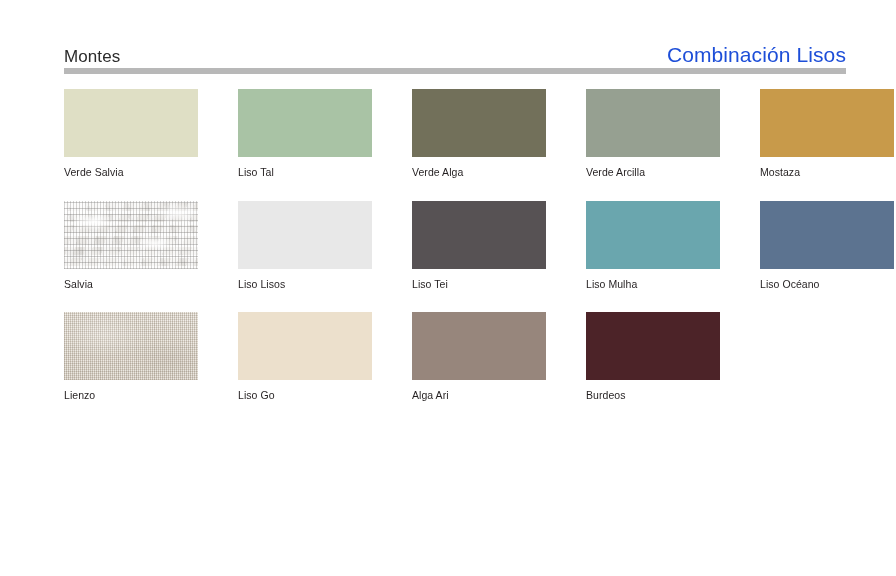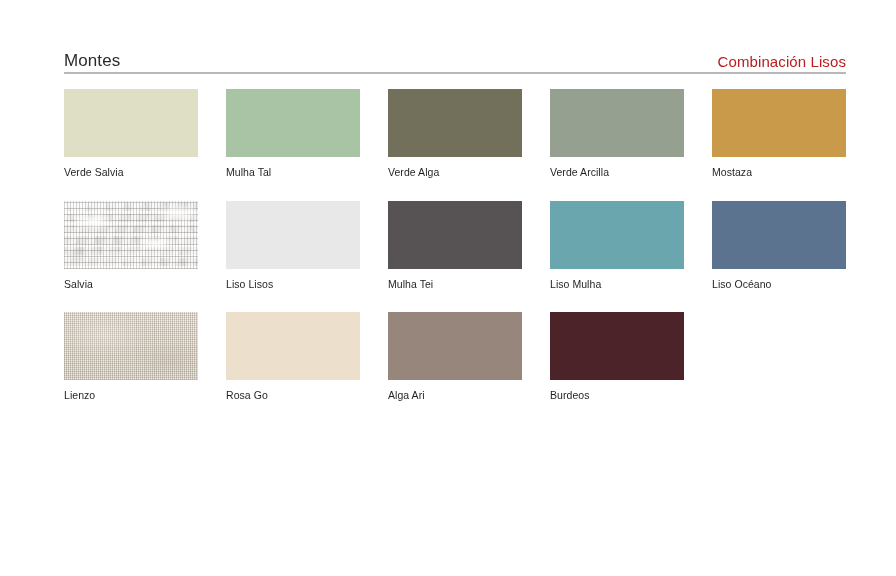--- a/index.html
+++ b/index.html
@@ -26,49 +26,49 @@
   
   .header {
     position: absolute;
     left: 64px;
     top: 44px;
     width: 782px;
     height: 30px;
     display: flex;
     align-items: flex-end;
     justify-content: space-between;
-    border-bottom: 2px solid #eab308;
+    border-bottom: 6px solid #eab308;
     box-sizing: border-box;
     padding-bottom: 3px;
   }
   .header-title {
     font-size: 17px;
     font-weight: 400;
     letter-spacing: 0.1px;
     color: #2b2b2b;
     line-height: 1;
   }
   .header-subtitle {
-    font-size: 15px;
+    font-size: 21px;
     font-weight: 400;
     letter-spacing: 0.1px;
-    color: #b91c1c;
+    color: #1d4ed8;
     line-height: 1;
   }
 
   
   .grid {
     position: absolute;
     left: 64px;
     top: 89px;
     width: 782px;
   }
   .row {
     display: flex;
-    gap: 28px;
+    gap: 40px;
     margin-bottom: 22px;
   }
   .row:last-child { margin-bottom: 8px; }
 
   .cell {
     width: 134px;
     flex: 0 0 134px;
   }
 
   .swatch {
@@ -160,21 +160,21 @@
 
   <div class="grid">
 
     <div class="row">
       <div class="cell">
         <span class="swatch" style="background-color: rgb(223, 223, 197);"></span>
         <span class="swatch-label">Verde Salvia</span>
       </div>
       <div class="cell">
         <span class="swatch" style="background-color: rgb(169, 195, 165);"></span>
-        <span class="swatch-label">Mulha Tal</span>
+        <span class="swatch-label">Liso Tal</span>
       </div>
       <div class="cell">
         <span class="swatch" style="background-color: rgb(114, 112, 90);"></span>
         <span class="swatch-label">Verde Alga</span>
       </div>
       <div class="cell">
         <span class="swatch" style="background-color: rgb(150, 160, 145);"></span>
         <span class="swatch-label">Verde Arcilla</span>
       </div>
       <div class="cell">
@@ -187,40 +187,40 @@
       <div class="cell">
         <span class="swatch tex-letras"></span>
         <span class="swatch-label">Salvia</span>
       </div>
       <div class="cell">
         <span class="swatch" style="background-color: rgb(232, 232, 232);"></span>
         <span class="swatch-label">Liso Lisos</span>
       </div>
       <div class="cell">
         <span class="swatch" style="background-color: rgb(87, 82, 84);"></span>
-        <span class="swatch-label">Mulha Tei</span>
+        <span class="swatch-label">Liso Tei</span>
       </div>
       <div class="cell">
         <span class="swatch" style="background-color: rgb(106, 166, 174);"></span>
         <span class="swatch-label">Liso Mulha</span>
       </div>
       <div class="cell">
         <span class="swatch" style="background-color: rgb(92, 115, 144);"></span>
         <span class="swatch-label">Liso Océano</span>
       </div>
     </div>
 
     <div class="row">
       <div class="cell">
         <span class="swatch tex-lienzo"></span>
         <span class="swatch-label">Lienzo</span>
       </div>
       <div class="cell">
         <span class="swatch" style="background-color: rgb(236, 224, 204);"></span>
-        <span class="swatch-label">Rosa Go</span>
+        <span class="swatch-label">Liso Go</span>
       </div>
       <div class="cell">
         <span class="swatch" style="background-color: rgb(151, 134, 124);"></span>
         <span class="swatch-label">Alga Ari</span>
       </div>
       <div class="cell">
         <span class="swatch" style="background-color: rgb(76, 35, 40);"></span>
         <span class="swatch-label">Burdeos</span>
       </div>
     </div>

